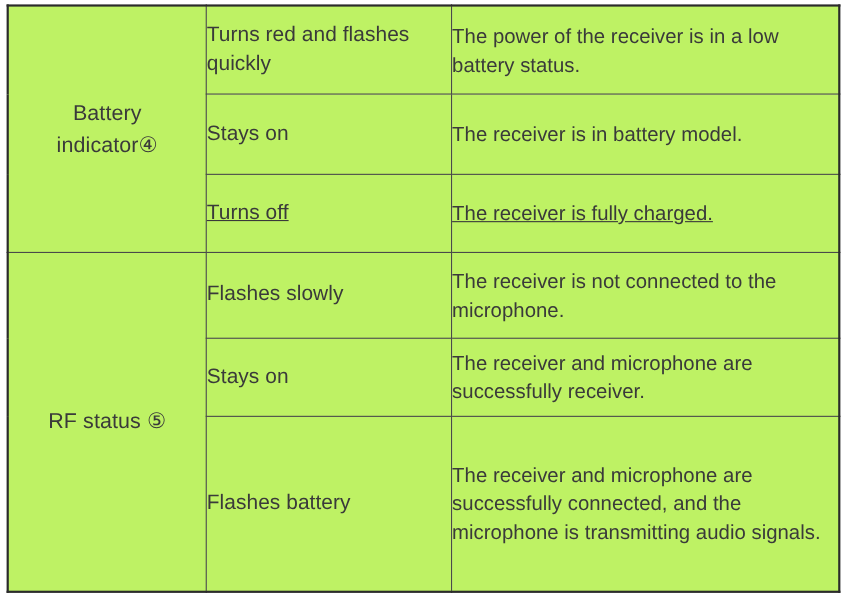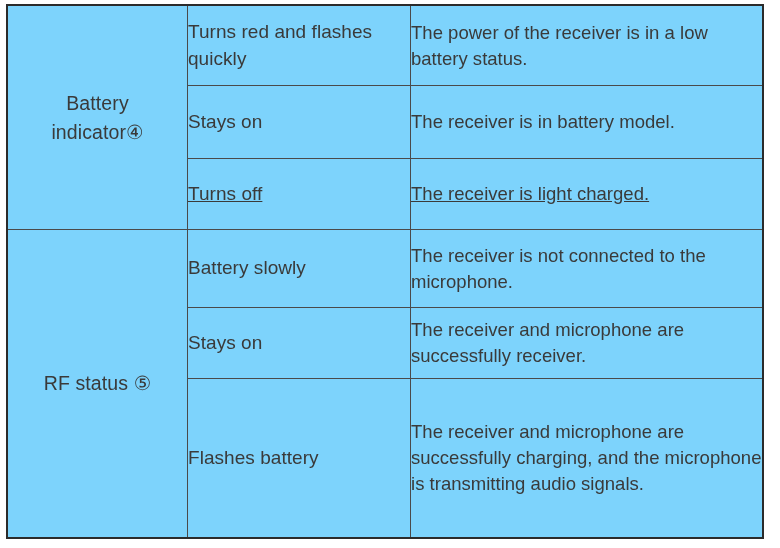--- a/index.html
+++ b/index.html
@@ -30,21 +30,21 @@
     height: 526px;
     border-collapse: collapse;
     table-layout: fixed;
     background: #ffffff;
     border: 2.5px solid #2b2b2b;
   }
 
   table.status-table td {
     border: 1.4px solid #4a4a4a;
     vertical-align: middle;
-    background: #7dd3fc;
+    background: #bef264;
     padding: 0;
   }
 
   .col-label   { width: 179px; }
   .col-state   { width: 222px; }
   .col-desc    { width: 351px; }
 
   .cell-label {
     text-align: center;
     font-size: 19.5px;
@@ -95,37 +95,37 @@
         <td class="col-desc cell-desc h-r1">The power of the receiver is in a low battery status.</td>
       </tr>
 
       <tr>
         <td class="col-state cell-state h-r2">Stays on</td>
         <td class="col-desc cell-desc h-r2">The receiver is in battery model.</td>
       </tr>
 
       <tr>
         <td class="col-state cell-state h-r3">Turns off</td>
-        <td class="col-desc cell-desc h-r3">The receiver is light charged.</td>
+        <td class="col-desc cell-desc h-r3">The receiver is fully charged.</td>
       </tr>
 
       <tr>
         <td class="col-label cell-label h-r4" rowspan="3">
           <span class="label-text">RF status ⑤</span>
         </td>
-        <td class="col-state cell-state h-r4">Battery slowly</td>
+        <td class="col-state cell-state h-r4">Flashes slowly</td>
         <td class="col-desc cell-desc h-r4">The receiver is not connected to the microphone.</td>
       </tr>
 
       <tr>
         <td class="col-state cell-state h-r5">Stays on</td>
         <td class="col-desc cell-desc h-r5">The receiver and microphone are successfully receiver.</td>
       </tr>
 
       <tr>
         <td class="col-state cell-state h-r6">Flashes battery</td>
-        <td class="col-desc cell-desc h-r6">The receiver and microphone are successfully charging, and the microphone is transmitting audio signals.</td>
+        <td class="col-desc cell-desc h-r6">The receiver and microphone are successfully connected, and the microphone is transmitting audio signals.</td>
       </tr>
 
     </tbody>
   </table>
 
 </div>
 
 </body></html>

